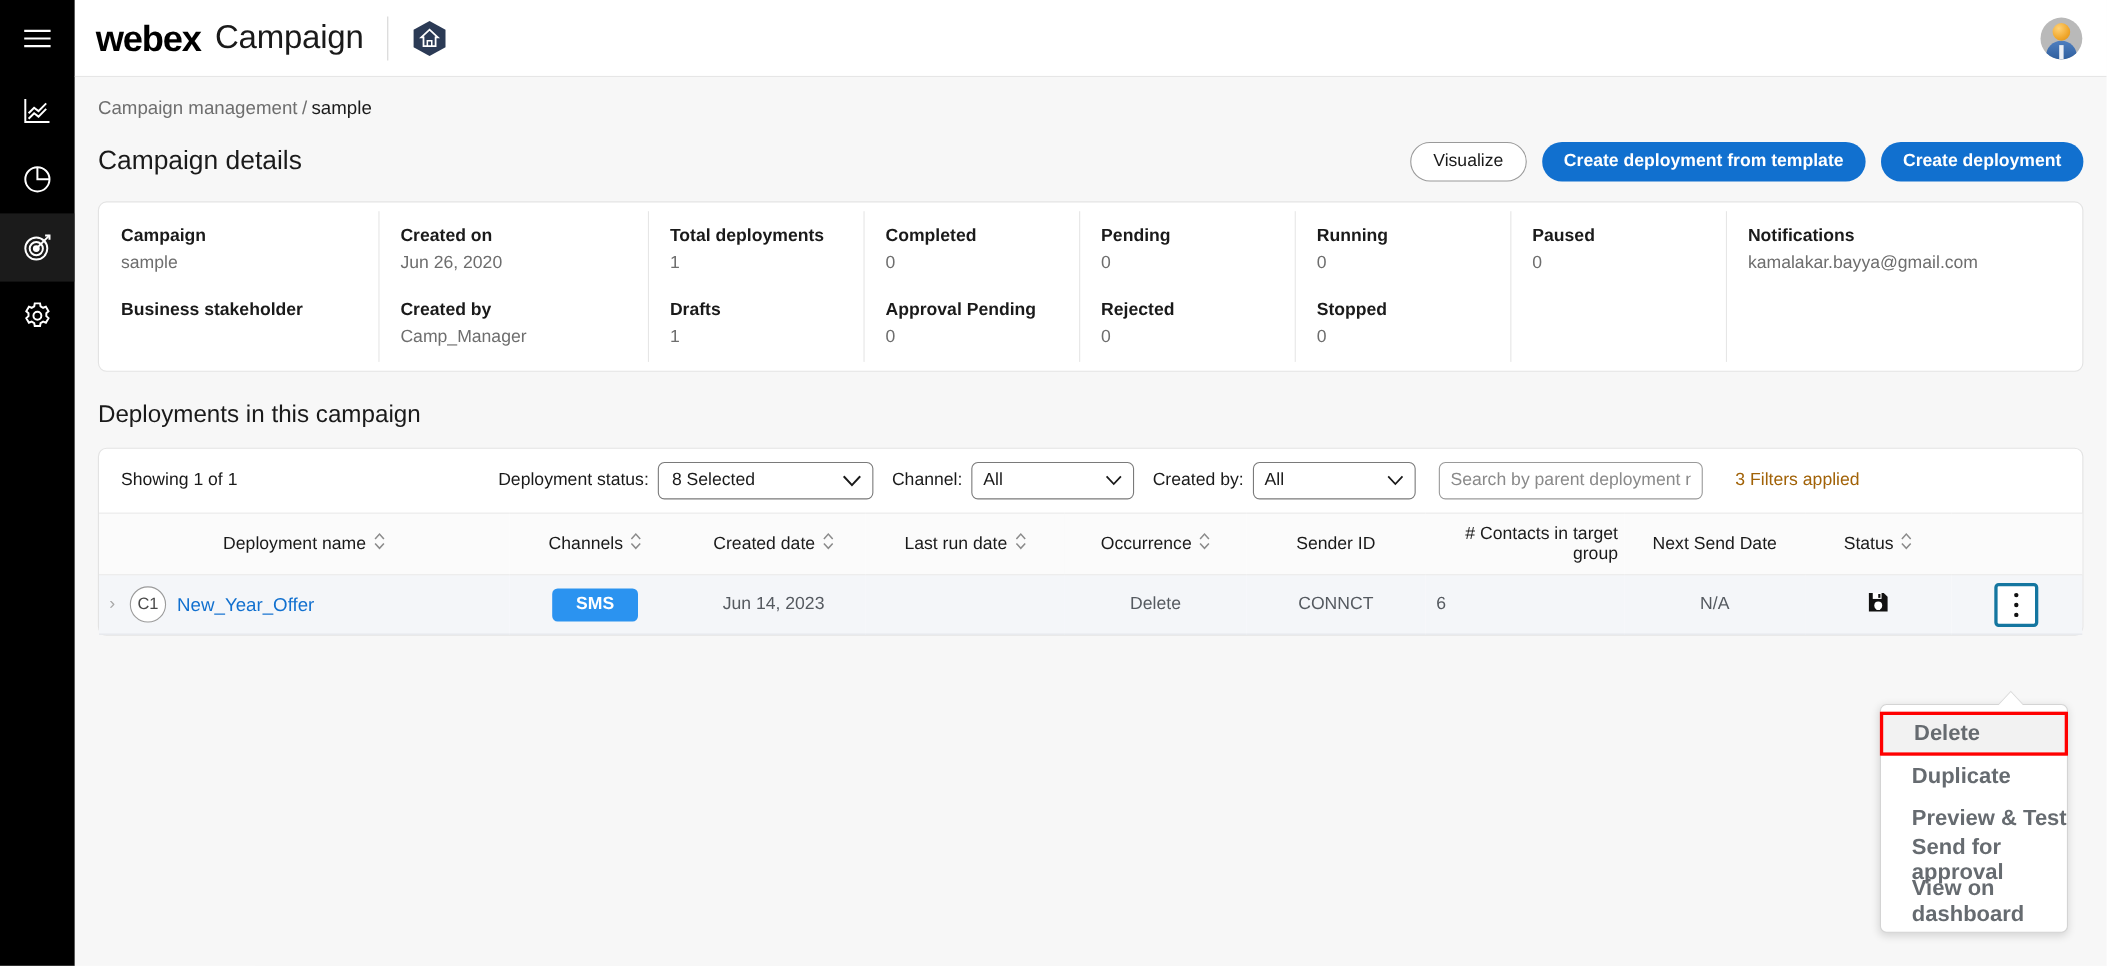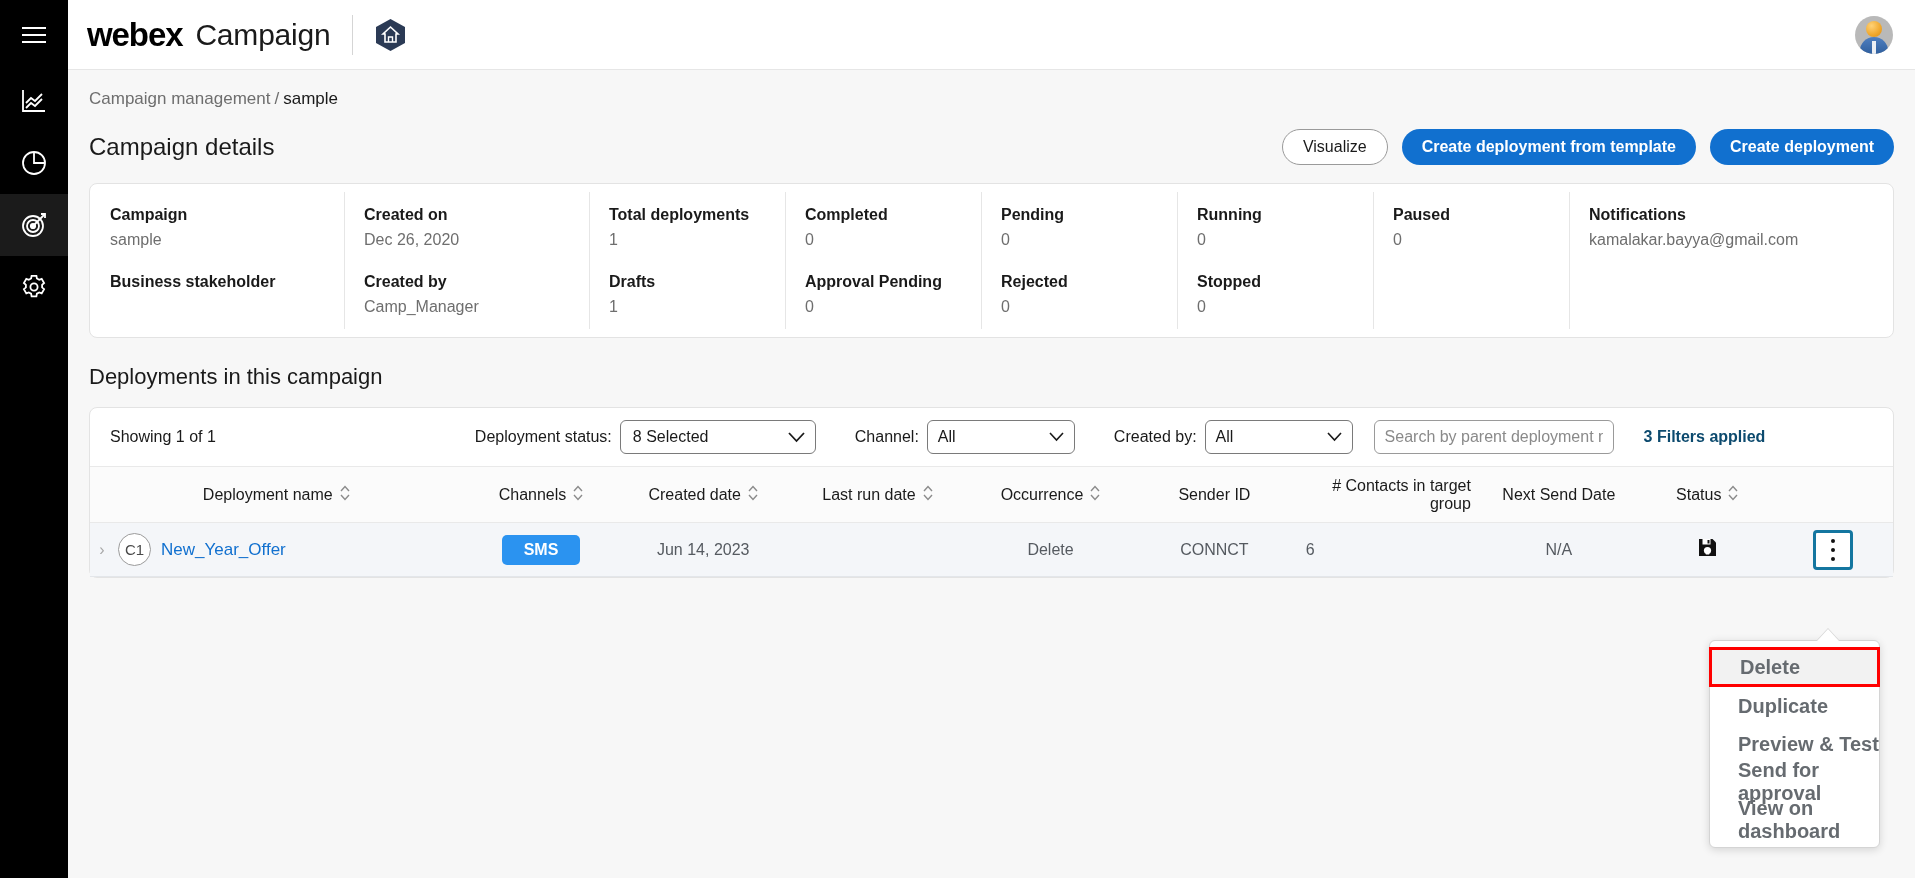--- a/index.html
+++ b/index.html
@@ -157,21 +157,21 @@
     border-radius: 8px;
   }
 
   #filter-bar {
     height: 58px;
     display: flex; align-items: center;
     padding: 0 20px;
   }
   #showing-count { font-size: 16px; color: #1a1a1a; }
   .filter-group { display: flex; align-items: center; gap: 8px; }
-  .filter-label { font-size: 16px; color: #1a1a1a; white-space: nowrap; margin-left: 22px; }
+  .filter-label { font-size: 16px; color: #1a1a1a; white-space: nowrap; }
   .select-box {
     height: 34px;
     border: 1px solid #7a7a7a;
     border-radius: 6px;
     background: #fff;
     display: flex; align-items: center;
     padding: 0 10px;
     font-size: 16px; color: #1a1a1a;
     cursor: pointer;
     position: relative;
@@ -186,21 +186,21 @@
   #search-box {
     width: 240px; height: 34px;
     border: 1px solid #9a9a9a; border-radius: 6px;
     padding: 0 10px;
     font-size: 16px; color: #1a1a1a;
     font-family: "Liberation Sans", sans-serif;
     background: #fff;
   }
   #search-box::placeholder { color: #8a8a8a; }
   #filters-applied {
-    font-size: 16px; color: #0c4a6e; cursor: pointer; white-space: nowrap; font-weight: bold;
+    font-size: 16px; color: #a16207; cursor: pointer; white-space: nowrap;
   }
 
   
   table#deploy-table { width: 100%; border-collapse: collapse; table-layout: fixed; }
   #deploy-table thead th {
     background: #fbfbfb;
     border-top: 1px solid #e9e9e9;
     border-bottom: 1px solid #e9e9e9;
     height: 56px;
     font-size: 16px; font-weight: 400; color: #1a1a1a;
@@ -381,21 +381,21 @@
         </div>
       <div class="detail-gap"></div>
       <div class="detail-cell">
           <div class="detail-label">Business stakeholder</div>
           <div class="detail-value"></div>
         </div>
     </div>
     <div class="detail-col" style="width:245px">
       <div class="detail-cell">
           <div class="detail-label">Created on</div>
-          <div class="detail-value">Dec 26, 2020</div>
+          <div class="detail-value">Jun 26, 2020</div>
         </div>
       <div class="detail-gap"></div>
       <div class="detail-cell">
           <div class="detail-label">Created by</div>
           <div class="detail-value">Camp_Manager</div>
         </div>
     </div>
     <div class="detail-col" style="width:196px">
       <div class="detail-cell">
           <div class="detail-label">Total deployments</div>

